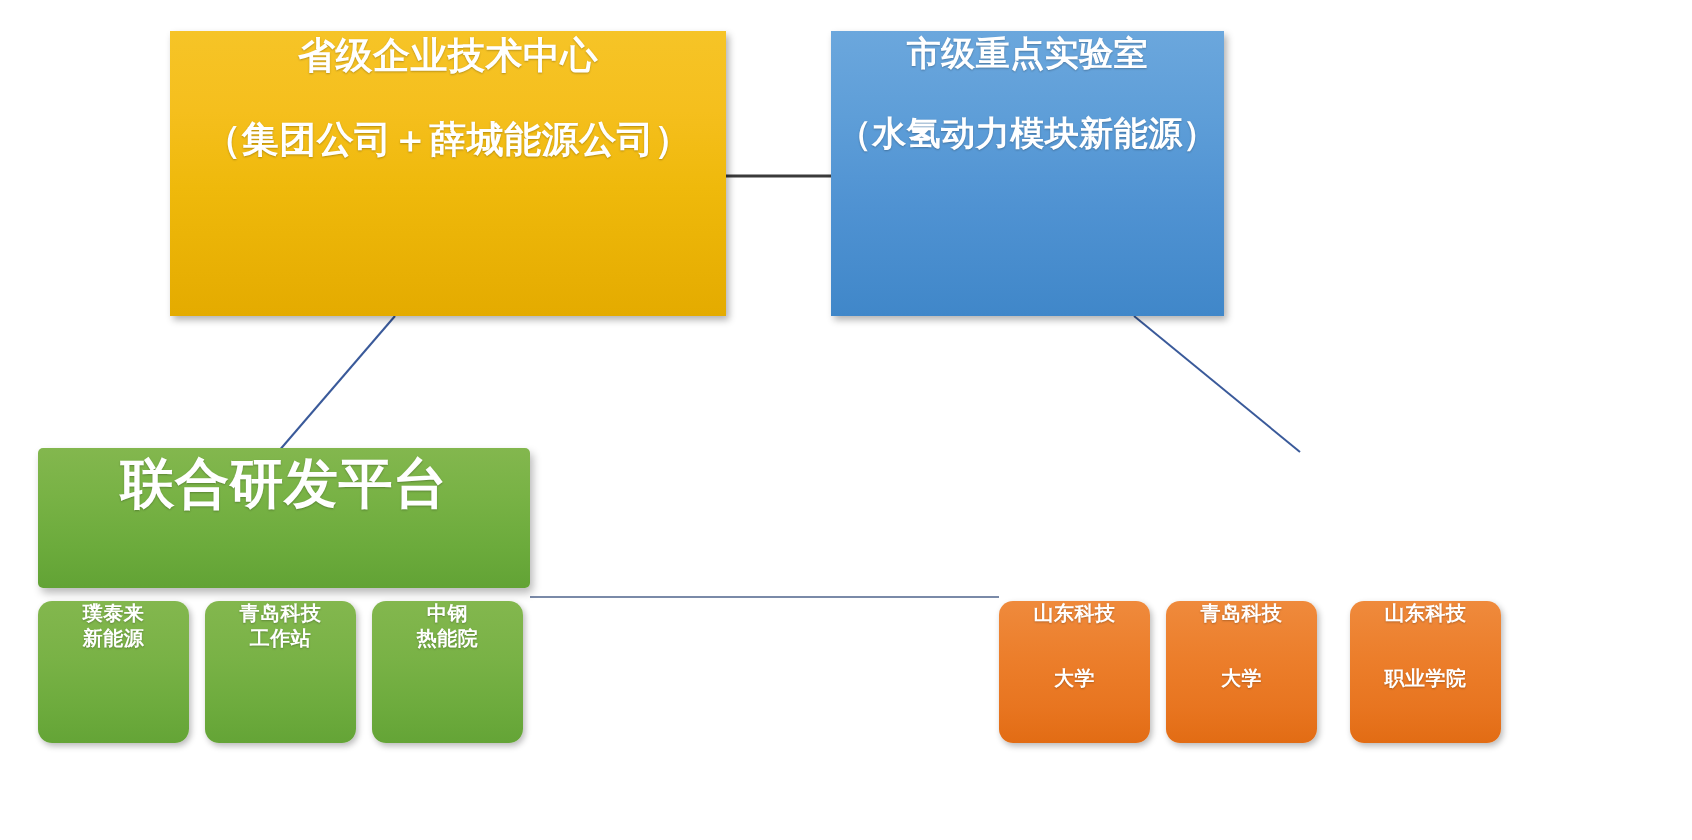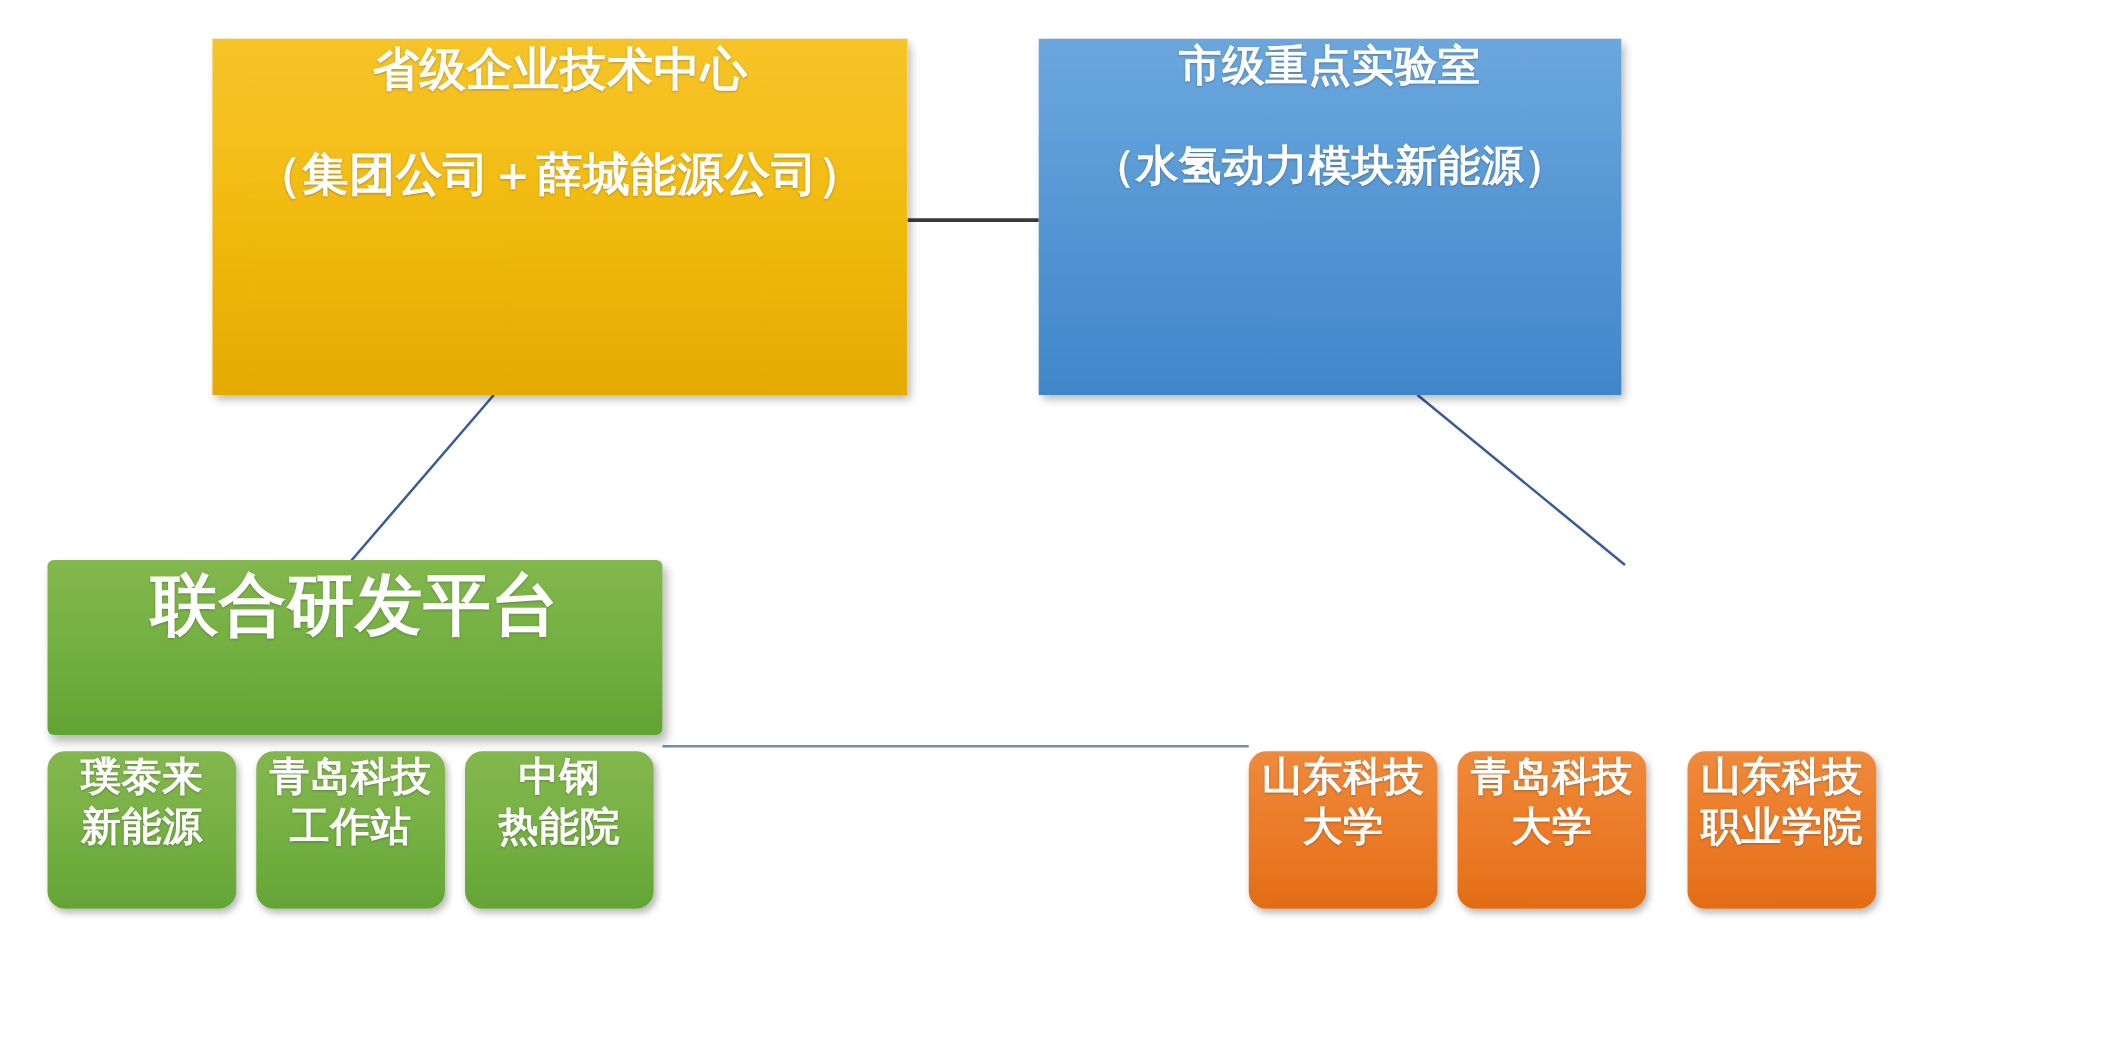--- a/index.html
+++ b/index.html
@@ -62,21 +62,21 @@
     background: linear-gradient(to bottom, #f6c427 0%, #f5bf1d 28%, #efb90b 55%, #e4ab00 100%);
     font-size: 37px;
     line-height: 1.35;
   }
   #node-provincial-center .line + .line { margin-top: 34px; }
 
   
   #node-municipal-lab {
     left: 831px;
     top: 31px;
-    width: 466px;
+    width: 393px;
     height: 285px;
     background: linear-gradient(to bottom, #6ba7dd 0%, #5e9ed8 30%, #4f92d2 62%, #4087c9 100%);
     font-size: 34px;
     line-height: 1.35;
   }
   #node-municipal-lab .line + .line { margin-top: 34px; }
 
   
   .banner-node {
     border-radius: 5px;
@@ -97,32 +97,33 @@
     width: 492px;
     height: 140px;
     background: linear-gradient(to bottom, #5b86cb 0%, #4b79c3 35%, #3f6dbc 70%, #3463b3 100%);
     font-size: 54px;
   }
 
   
   .chip-node {
     border-radius: 14px;
     box-shadow: 2px 3px 6px rgba(0,0,0,0.28);
-    font-size: 32px;
+    font-size: 20px;
     line-height: 1.25;
     top: 601px;
-    height: 126px;
+    height: 142px;
     width: 151px;
   }
   .chip-node .line + .line { }
   .chip-green {
     background: linear-gradient(to bottom, #83b74e 0%, #79b246 40%, #6dab3d 75%, #64a436 100%);
   }
   .chip-orange {
     background: linear-gradient(to bottom, #ef8a3c 0%, #ec7e2b 40%, #e87520 75%, #e26c14 100%);
+    gap: 40px;
   }
   #chip-putailai        { left: 38px;  }
   #chip-academician     { left: 205px; }
   #chip-zhonggang       { left: 372px; }
   #chip-sdust           { left: 999px; }
   #chip-qust            { left: 1166px;}
   #chip-sdpt            { left: 1350px;}
   #chip-sdpt { width: 151px; }
 </style>
 </head>

